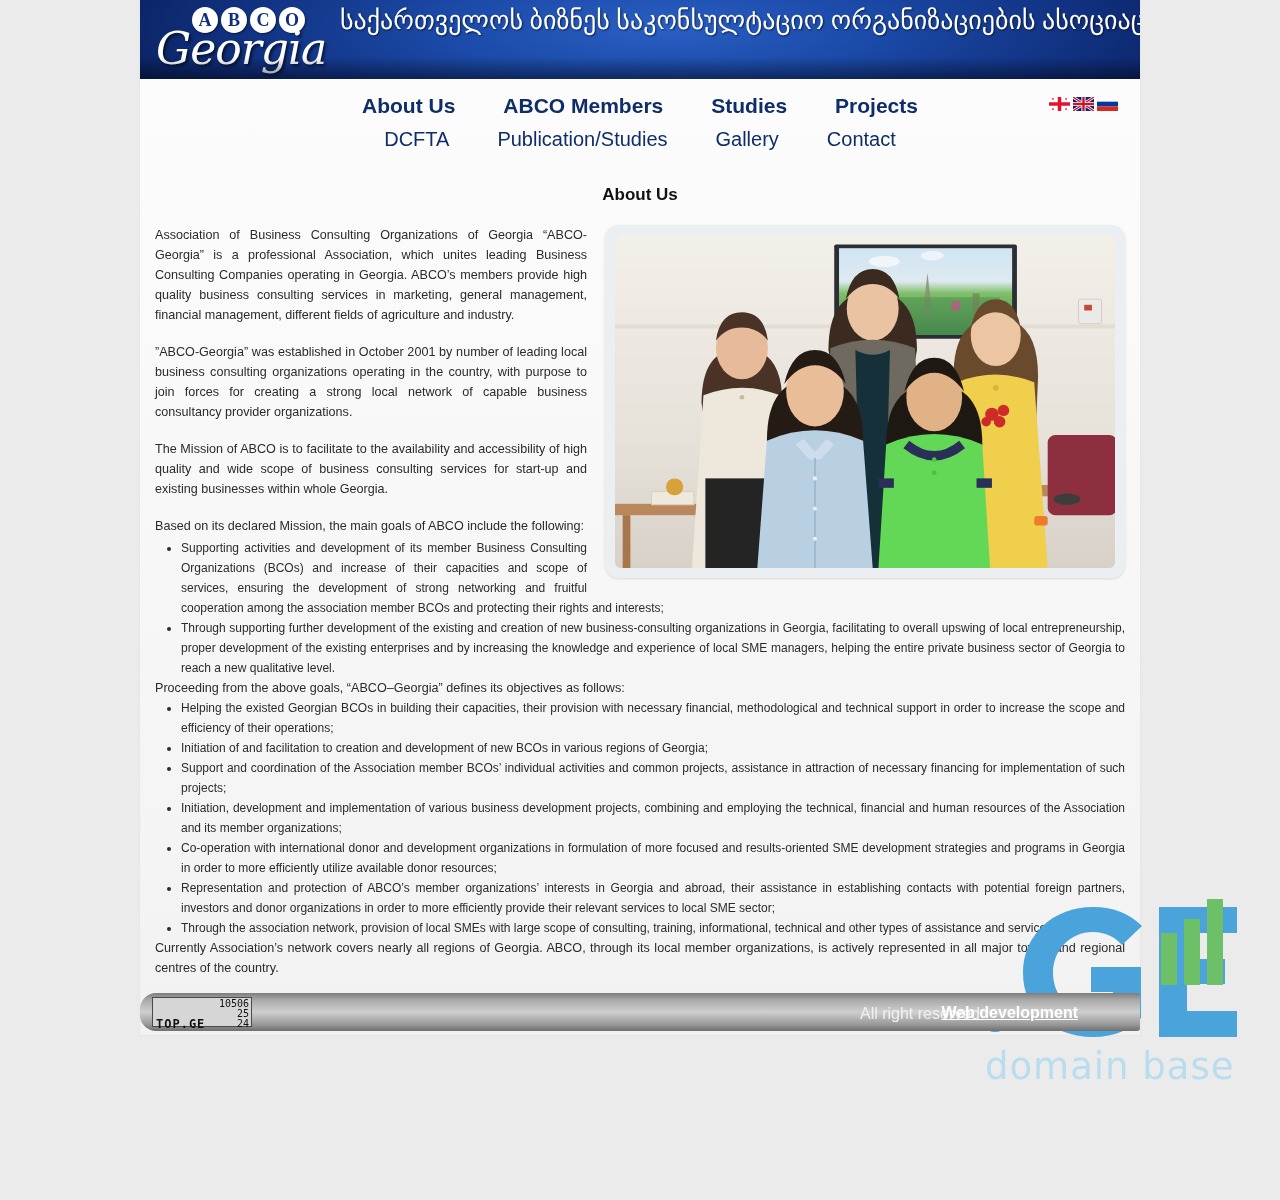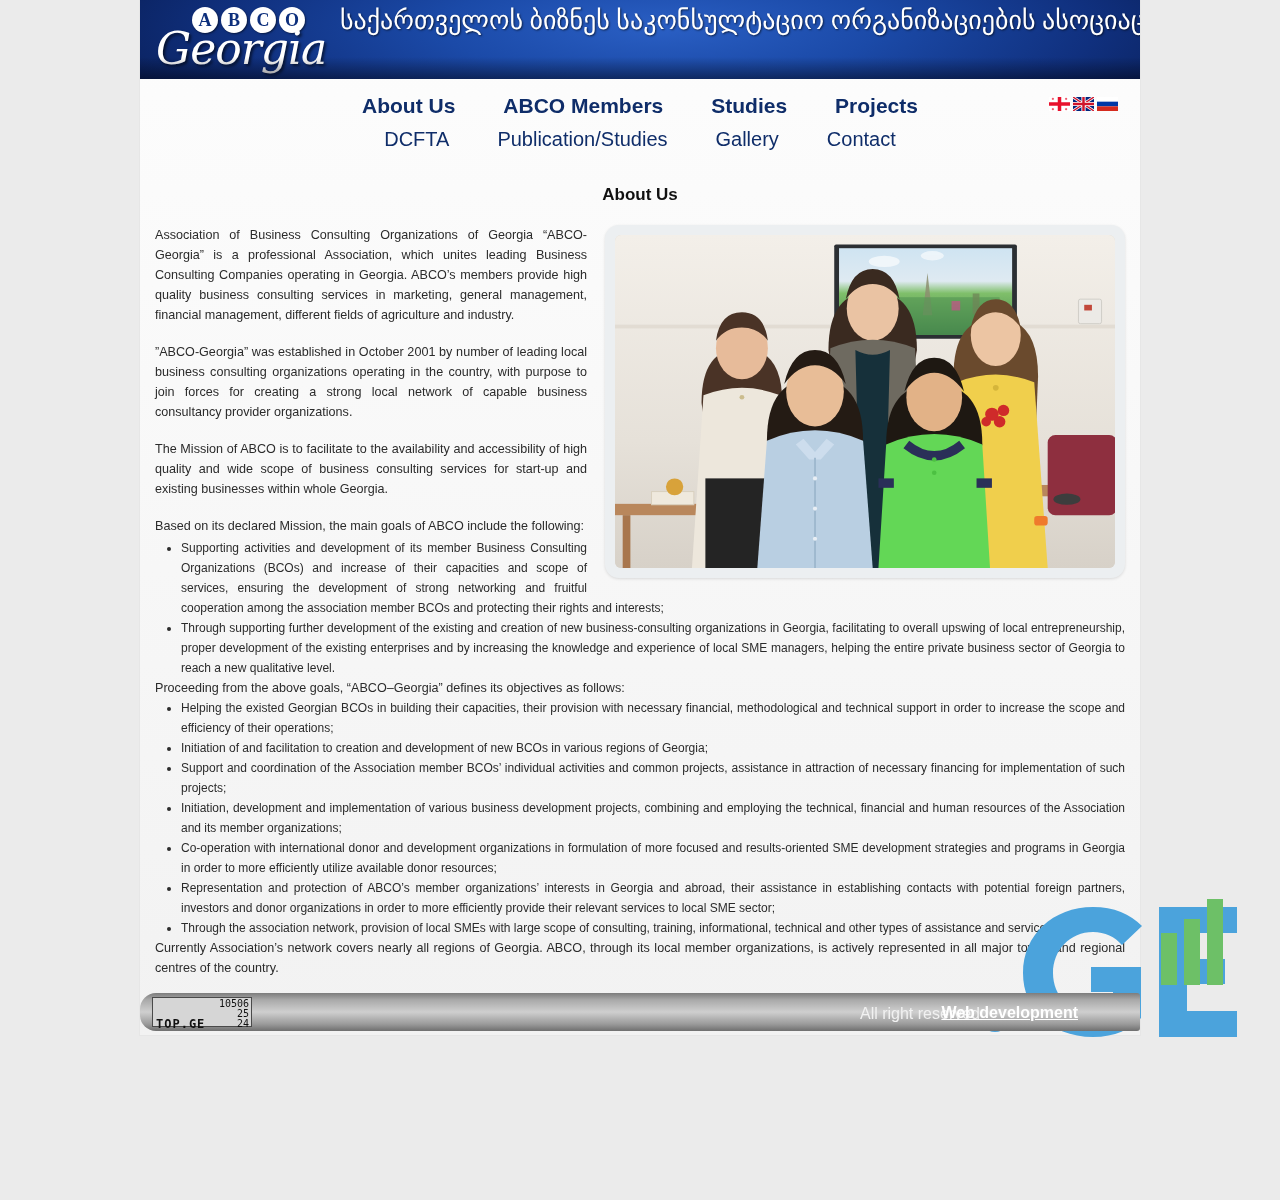--- a/index.html
+++ b/index.html
@@ -243,20 +243,21 @@
 
     <rect x="184" y="22" width="28" height="130" fill="#4ba3dc"></rect>
     <rect x="184" y="22" width="78" height="26" fill="#4ba3dc"></rect>
     <rect x="184" y="74" width="66" height="25" fill="#4ba3dc"></rect>
     <rect x="184" y="126" width="78" height="26" fill="#4ba3dc"></rect>
 
     <rect x="186" y="48" width="16" height="52" fill="#6dc067"></rect>
     <rect x="209" y="34" width="16" height="66" fill="#6dc067"></rect>
     <rect x="232" y="14" width="16" height="86" fill="#6dc067"></rect>
   </svg>
+  <div class="wm-text">domain base</div>
 </div>
 
 <div id="page">
 
   <div id="banner">
     <div id="logo">
       <div class="abco-row">
         <span>A</span>
         <span>B</span>
         <span>C</span>

